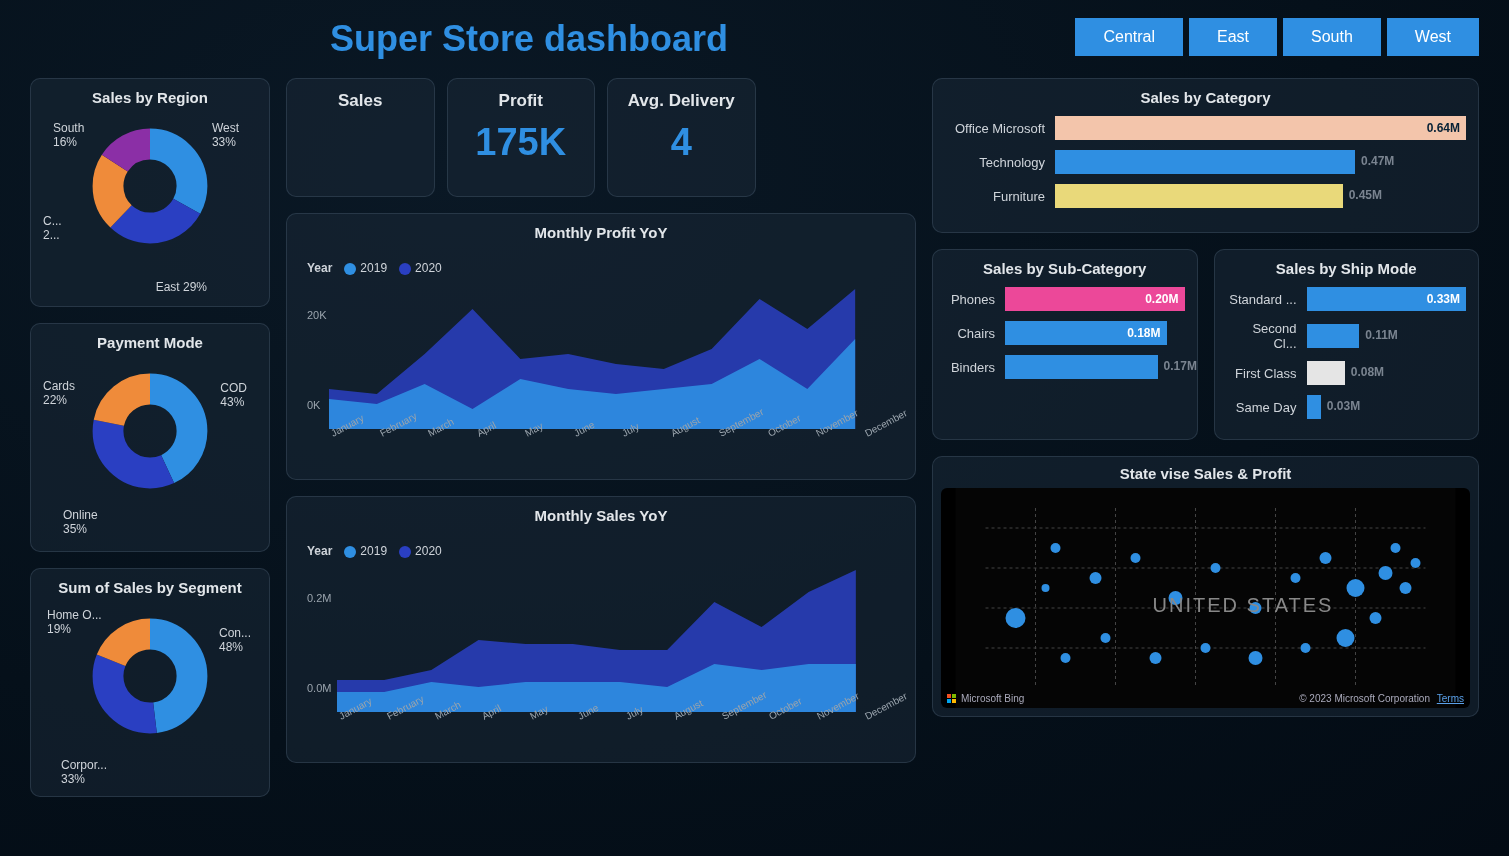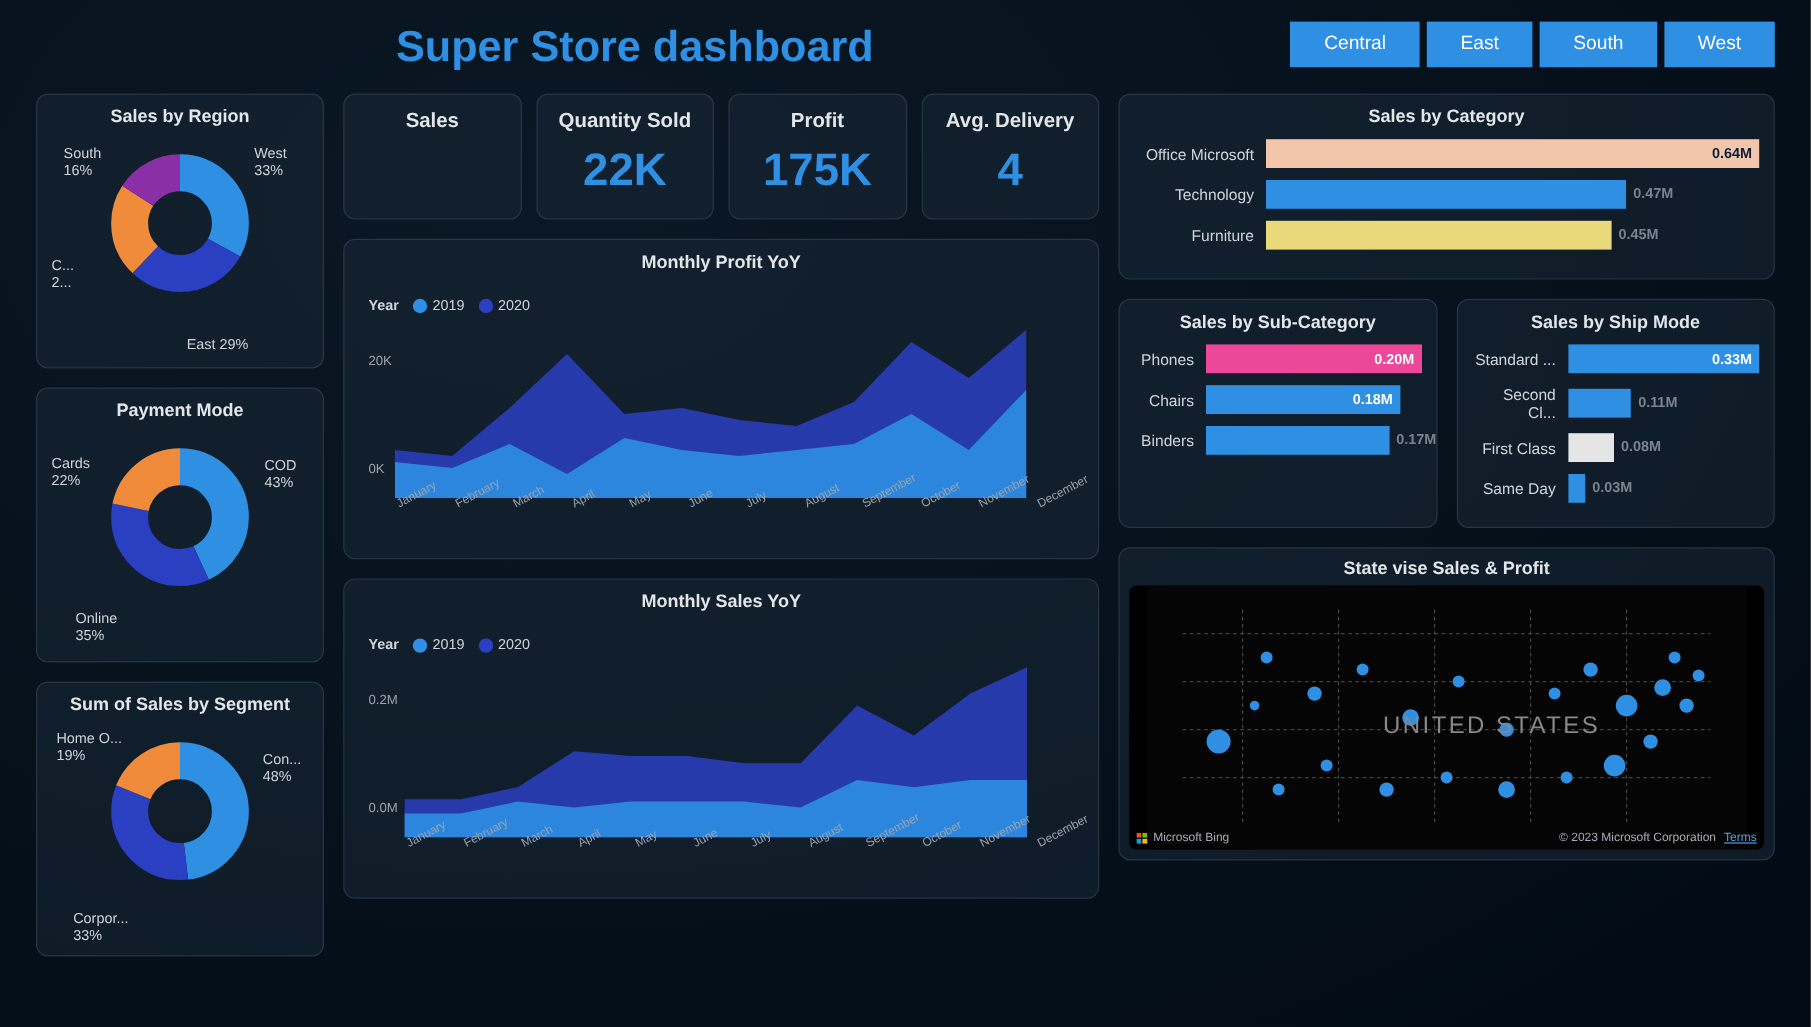--- a/index.html
+++ b/index.html
@@ -48,21 +48,21 @@
     color: #e2e6ea;
     font-size: 15px;
     font-weight: 600;
     text-align: center;
     margin-bottom: 6px;
   }
   .col-left { display: flex; flex-direction: column; gap: 16px; }
   .col-mid { display: flex; flex-direction: column; gap: 16px; }
   .col-right { display: flex; flex-direction: column; gap: 16px; }
   .kpi-row { display: grid; grid-template-columns: repeat(4,1fr); gap: 12px; }
-  .kpi { text-align: center; padding: 12px 6px 18px 6px; }
+  .kpi { text-align: center; padding: 12px 6px 32px 6px; }
   .kpi-label { color: #e2e6ea; font-size: 17px; font-weight: 600; }
   .kpi-value { color: #2f8fe2; font-size: 38px; font-weight: 600; margin-top: 10px; }
   .donut-wrap { position: relative; height: 180px; }
   .donut-label { position: absolute; font-size: 12px; color: #cfd4da; white-space: nowrap; }
   .legend { font-size: 12px; color: #cfd4da; display:flex; align-items:center; gap:12px; margin: 20px 0 4px 8px;}
   .legend .swatch { display:inline-block; width:12px; height:12px; border-radius:50%; margin-right:4px; vertical-align:middle;}
   .area-chart { height: 190px; position: relative; }
   .hbar-row { display:flex; align-items:center; margin: 10px 0; font-size:13px; }
   .hbar-label { width:100px; text-align:right; padding-right:10px; color:#cfd4da;}
   .hbar-track { flex:1; height:24px; position:relative;}
@@ -136,24 +136,20 @@
         <div class="donut-label" style="bottom:0px; left:18px;">Corpor...<br>33%</div>
         <div class="donut-label" style="top:2px; left:4px;">Home O...<br>19%</div>
       </div>
     </div>
   </div>
 
   <div class="col-mid">
     <div class="kpi-row">
       <div class="panel kpi">
         <div class="kpi-label">Sales</div>
-      </div>
-      <div class="panel kpi">
-        <div class="kpi-label">Quantity Sold</div>
-        <div class="kpi-value">22K</div>
       </div>
       <div class="panel kpi">
         <div class="kpi-label">Profit</div>
         <div class="kpi-value">175K</div>
       </div>
       <div class="panel kpi">
         <div class="kpi-label">Avg. Delivery</div>
         <div class="kpi-value">4</div>
       </div>
     </div>

